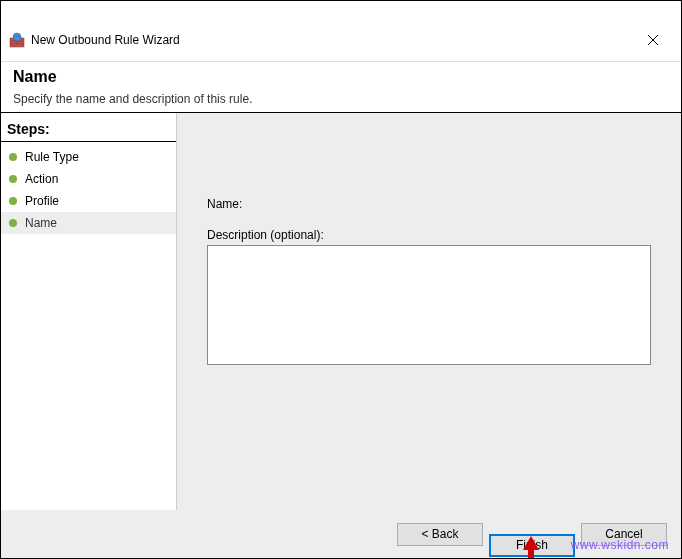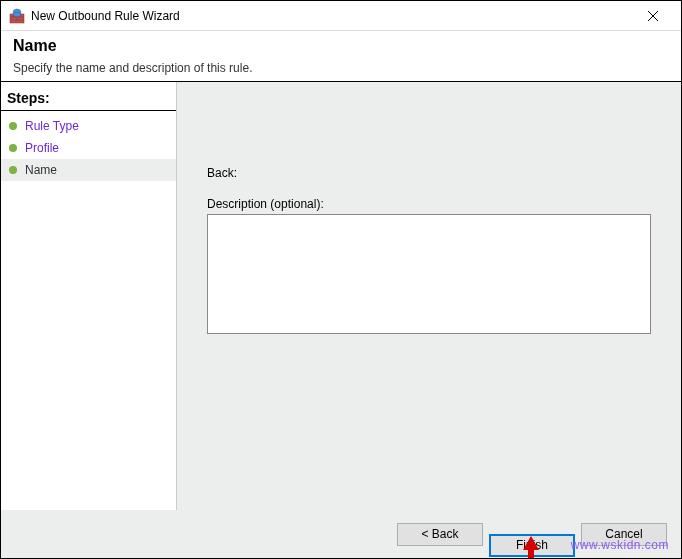--- a/index.html
+++ b/index.html
@@ -1,30 +1,30 @@
 <!DOCTYPE html>
 <html><head>
   <meta charset="utf-8">
   <style>
     * { box-sizing: border-box; margin: 0; padding: 0; font-family: "Segoe UI", Tahoma, sans-serif; }
     body { width: 682px; height: 559px; background: #fff; border: 1px solid #000; display: flex; flex-direction: column; font-size: 12px; }
-    .titlebar { height: 30px; display: flex; align-items: center; padding: 0 8px; border-bottom: 1px solid #ddd; }
+    .titlebar { height: 43px; display: flex; align-items: center; padding: 0 8px; border-bottom: 1px solid #ddd; margin-top: 18px; }
     .titlebar .icon { width: 16px; height: 16px; margin-right: 6px; }
     .titlebar .title { flex: 1; font-size: 12px; }
     .titlebar .close { width: 40px; text-align: center; font-size: 14px; cursor: pointer; }
     .header { padding: 6px 12px 6px 12px; border-bottom: 1px solid #000; }
     .header h1 { font-size: 16px; font-weight: bold; color: #000; margin-bottom: 6px; }
     .header p { font-size: 12px; color: #333; }
     .body { flex: 1; display: flex; background: #eceded; }
     .sidebar { width: 178px; background: #fff; border-right: 1px solid #ccc; padding-top: 6px; }
     .steps-title { font-size: 14px; font-weight: bold; padding: 2px 8px 4px 6px; border-bottom: 1px solid #000; margin-bottom: 4px; }
     .step { display: flex; align-items: center; padding: 4px 8px; cursor: pointer; font-size: 12px; }
     .step.active { background: #eceded; }
     .step .bullet { width: 8px; height: 8px; border-radius: 50%; background: #7cb342; margin-right: 8px; flex-shrink: 0; }
-    .step .label { color: #6d28d9; }
+    .step .label { color: #000000; }
     .step.active .label { color: #333; }
     .content { flex: 1; padding: 84px 30px 20px 30px; position: relative; }
     .field-label { font-size: 12px; color: #000; margin-bottom: 3px; }
     .text-input { width: 444px; height: 22px; border: 1px solid #0078d7; padding: 2px 4px; font-size: 12px; background: #fff; outline: none; }
     .spacer { height: 14px; }
     .textarea { width: 444px; height: 120px; border: 1px solid #888; padding: 4px; font-size: 12px; background: #fff; resize: none; outline: none; }
     .footer { height: 48px; background: #eceded; display: flex; justify-content: flex-end; align-items: center; padding-right: 14px; gap: 6px; border-top: 0; }
     .btn { width: 86px; height: 23px; font-size: 12px; border: 1px solid #adadad; background: #e1e1e1; cursor: pointer; }
     .btn.primary { border: 2px solid #0078d7; background: #e1e1e1; margin-top: 22px; }
     .watermark { position: absolute; right: 12px; bottom: 6px; font-size: 12px; color: #8b5cf6; letter-spacing: 0.5px; pointer-events: none; }
@@ -62,30 +62,34 @@
 
 <div class="body">
   <div class="sidebar">
     <div class="steps-title">Steps:</div>
     <div class="step">
       <span class="bullet"></span>
       <span class="label">Rule Type</span>
     </div>
     <div class="step">
       <span class="bullet"></span>
+      <span class="label">Action</span>
+    </div>
+    <div class="step">
+      <span class="bullet"></span>
       <span class="label">Profile</span>
     </div>
     <div class="step active">
       <span class="bullet"></span>
       <span class="label">Name</span>
     </div>
   </div>
 
   <div class="content">
-    <div class="field-label">Back:</div>
+    <div class="field-label">Name:</div>
     <div class="spacer"></div>
     <div class="field-label">Description (optional):</div>
     <textarea class="textarea" style=""></textarea>
   </div>
 </div>
 
 <div class="footer" style="position:relative;align-items:center;">
   <button class="btn">&lt; Back</button>
   <button class="btn primary">Finish</button>
   <button class="btn">Cancel</button>

